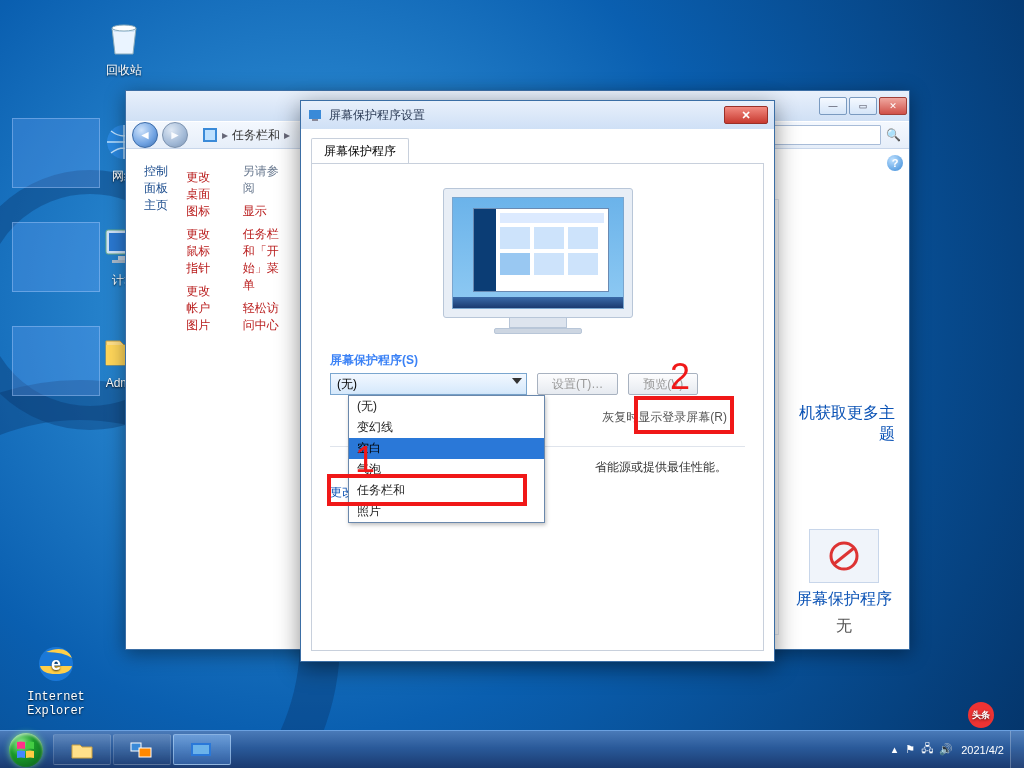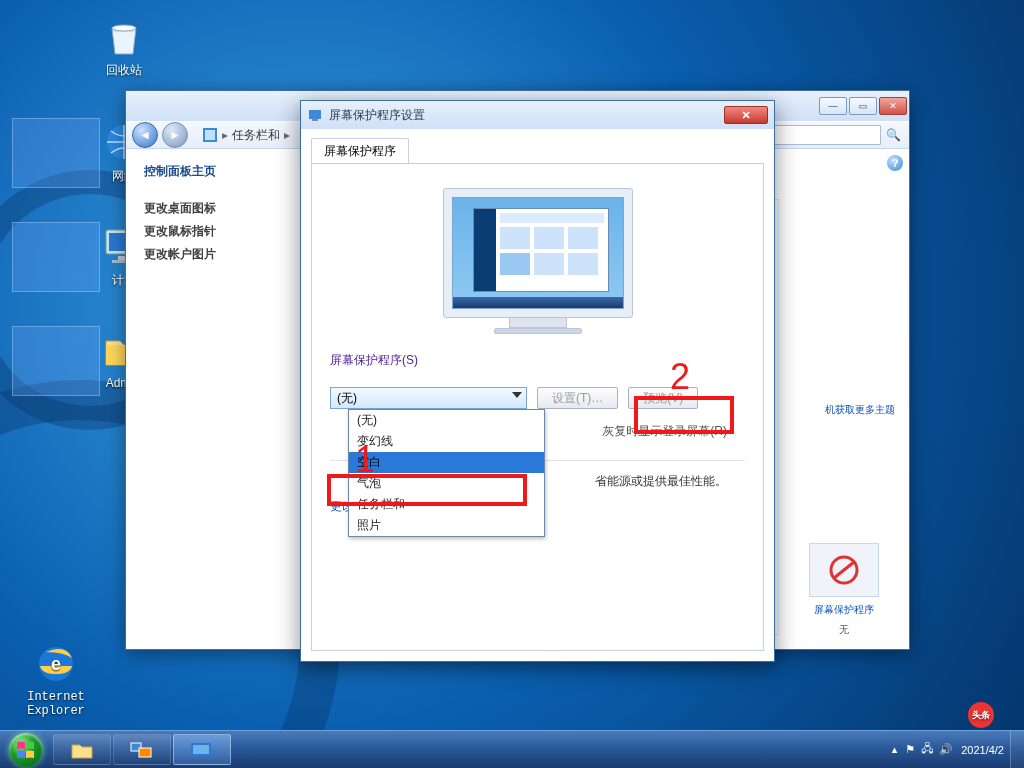--- a/index.html
+++ b/index.html
@@ -29,27 +29,27 @@
 .showdesk { width:14px; border-left:1px solid rgba(255,255,255,.25); background:rgba(255,255,255,.05); }
 
 
 .cpwin { position:absolute; left:125px; top:90px; width:785px; height:560px; background:#fff; border:1px solid #3b6ea5; box-shadow:0 4px 18px rgba(0,0,0,.4); display:flex; flex-direction:column; }
 .cp-titlebar { height:30px; background:linear-gradient(to bottom,#e8f0fb,#d0e0f5); display:flex; align-items:center; justify-content:flex-end; padding:0 2px; }
 .wbtn { width:28px; height:18px; margin-left:2px; border:1px solid #7a9ac0; background:linear-gradient(to bottom,#f5f9ff,#d5e5f8); border-radius:2px; display:flex;align-items:center;justify-content:center; font-size:9px; color:#445; }
 .wbtn.close { background:linear-gradient(to bottom,#f0a8a0,#d05048); color:#fff; border-color:#a04038; }
 .cp-addr { height:28px; background:linear-gradient(to bottom,#f4f8fe,#e6eef9); border-top:1px solid #fff; border-bottom:1px solid #c8d6ea; display:flex; align-items:center; padding:0 6px; gap:4px; font-size:12px; color:#333; }
 .navcirc{ width:26px;height:26px;border-radius:50%;background:radial-gradient(circle at 35% 30%,#cfe3fb,#6fa2e2 60%,#3d6daa);display:flex;align-items:center;justify-content:center;color:#fff;font-size:12px; border:1px solid #3a6aa8; }
 .cp-body { flex:1; display:flex; background:#fff; }
-.cp-side { width:182px; padding:14px 18px; display:flex; flex-direction:column; gap:14px; font-size:12px;font-weight:bold; }
+.cp-side { width:182px; padding:14px 18px; display:flex; flex-direction:row; gap:14px; font-size:12px; }
 .cp-side .hd { color:#1a4b8c; font-size:12px; }
-.cp-side a { color:#404040; text-decoration:none; display:block; margin-top:6px; }
+.cp-side a { color:#b91c1c; text-decoration:none; display:block; margin-top:6px; }
 .sep { flex:1; }
 .seealso { color:#6a7a90; margin-bottom:4px; }
 .cp-main { flex:1; border-left:1px solid #e0e6f0; position:relative; }
-.rpanel { position:absolute; right:10px; top:12px; bottom:12px; width:110px; display:flex; flex-direction:column; align-items:center; gap:6px; font-size:10px; }
+.rpanel { position:absolute; right:10px; top:12px; bottom:12px; width:110px; display:flex; flex-direction:column; align-items:center; gap:6px; font-size:16px; }
 .rlink { color:#0a52b5; text-align:right; align-self:flex-end; padding:6px 4px; }
 .rthumb { width:70px; height:54px; background:#f0f4fa; border:1px solid #c8d6ea; display:flex;align-items:center;justify-content:center; margin-top:auto; }
 .rlbl { color:#0a52b5; }
 .rsub { color:#555; }
 
 
 .ssdlg { position:absolute; left:300px; top:100px; width:475px; height:562px; background:#fff; border:1px solid #3b6ea5; box-shadow:0 6px 22px rgba(0,0,0,.45); display:flex; flex-direction:column; }
 .ss-title { height:28px; background:linear-gradient(to bottom,#e8f0fb,#cfe0f6); display:flex; align-items:center; padding:0 6px; font-size:12px; color:#2a3a55; }
 .ss-title .sp { flex:1; }
 .ss-title .xbtn { width:44px; height:18px; border-radius:2px; background:linear-gradient(to bottom,#f28a80,#c83a30); border:1px solid #9a3028; color:#fff; display:flex;align-items:center;justify-content:center; font-size:11px; font-weight:bold; }
@@ -59,21 +59,21 @@
 .monitor-wrap{ display:flex; justify-content:center; padding:6px 0 18px; }
 .monitor { width:190px; }
 .mon-frame{ background:#e8eef6; border:1px solid #b8c6d8; border-radius:3px; padding:8px; }
 .mon-screen{ width:100%; height:112px; background:linear-gradient(to bottom,#6bb3ea,#8fcaf3); border:1px solid #7aa6cf; position:relative; overflow:hidden; }
 .mon-bar{ position:absolute; bottom:0; left:0; right:0; height:11px; background:linear-gradient(to bottom,#3a6aa8,#1a3a70);}
 .mon-stand{ width:58px; height:10px; background:#dde4ee; border:1px solid #b8c6d8; margin:0 auto; border-top:none;}
 .mon-base{ width:88px; height:6px; background:#cdd6e2; border:1px solid #b8c6d8; margin:0 auto; border-radius:2px;}
 .mini-win{ position:absolute; left:20px; top:10px; right:14px; bottom:16px; background:#fff; border:1px solid #6a8ab2; }
 .mini-side{position:absolute;left:0;top:0;bottom:0;width:22px;background:#0b3d75;}
 
-.grp-lbl{ color:#4c1d95; margin-bottom:18px; }
+.grp-lbl{ color:#3b82f6; margin-bottom:4px;font-weight:bold; }
 .ctr-row{ display:flex; gap:10px; align-items:center; }
 .combo { width:197px; height:22px; border:1px solid #7aa6cf; background:linear-gradient(to bottom,#f2f8ff,#d4e8fb); display:flex; align-items:center; padding:0 6px; font-size:12px; position:relative; }
 .combo .arw{ position:absolute; right:4px; top:4px; width:0;height:0;border-left:5px solid transparent;border-right:5px solid transparent;border-top:6px solid #333;}
 .btn { height:22px; padding:0 14px; border:1px solid #a8b2c0; background:linear-gradient(to bottom,#fdfdfe,#e6eaf0); border-radius:2px; font-size:12px; display:inline-flex; align-items:center; color:#333; }
 .btn.dis { color:#9a9a9a; }
 .chk-row{ margin-top:14px; color:#555; display:flex; align-items:center; gap:6px;}
 .pm-box{ margin-top:20px; border-top:1px solid #dfe4ec; padding-top:12px;}
 .pm-link{ color:#0a52b5; margin-top:8px; display:inline-block;}
 
 .dlg-foot{ padding:10px 14px; display:flex; justify-content:flex-end; gap:8px; background:#f1f3f7; border-top:1px solid #dfe4ec;}
@@ -193,20 +193,26 @@
   </div>
   <div class="cp-body">
     <div class="cp-side">
       <div class="hd">控制面板主页</div>
       <div>
         <a>更改桌面图标</a>
         <a>更改鼠标指针</a>
         <a>更改帐户图片</a>
       </div>
       <div class="sep"></div>
+      <div>
+        <div class="seealso">另请参阅</div>
+        <a>显示</a>
+        <a>任务栏和「开始」菜单</a>
+        <a>轻松访问中心</a>
+      </div>
     </div>
     <div class="cp-main">
       <div class="help-q">?</div>
       <div style="position:absolute; left:12px; right:130px; top:50px; bottom:14px; border:1px solid #e2e8f2;"></div>
       <div class="rpanel">
         <div style="height:230px;"></div>
         <a class="rlink">机获取更多主题</a>
         <div style="flex:1"></div>
         <div class="rthumb">
           <svg width="44" height="36">

